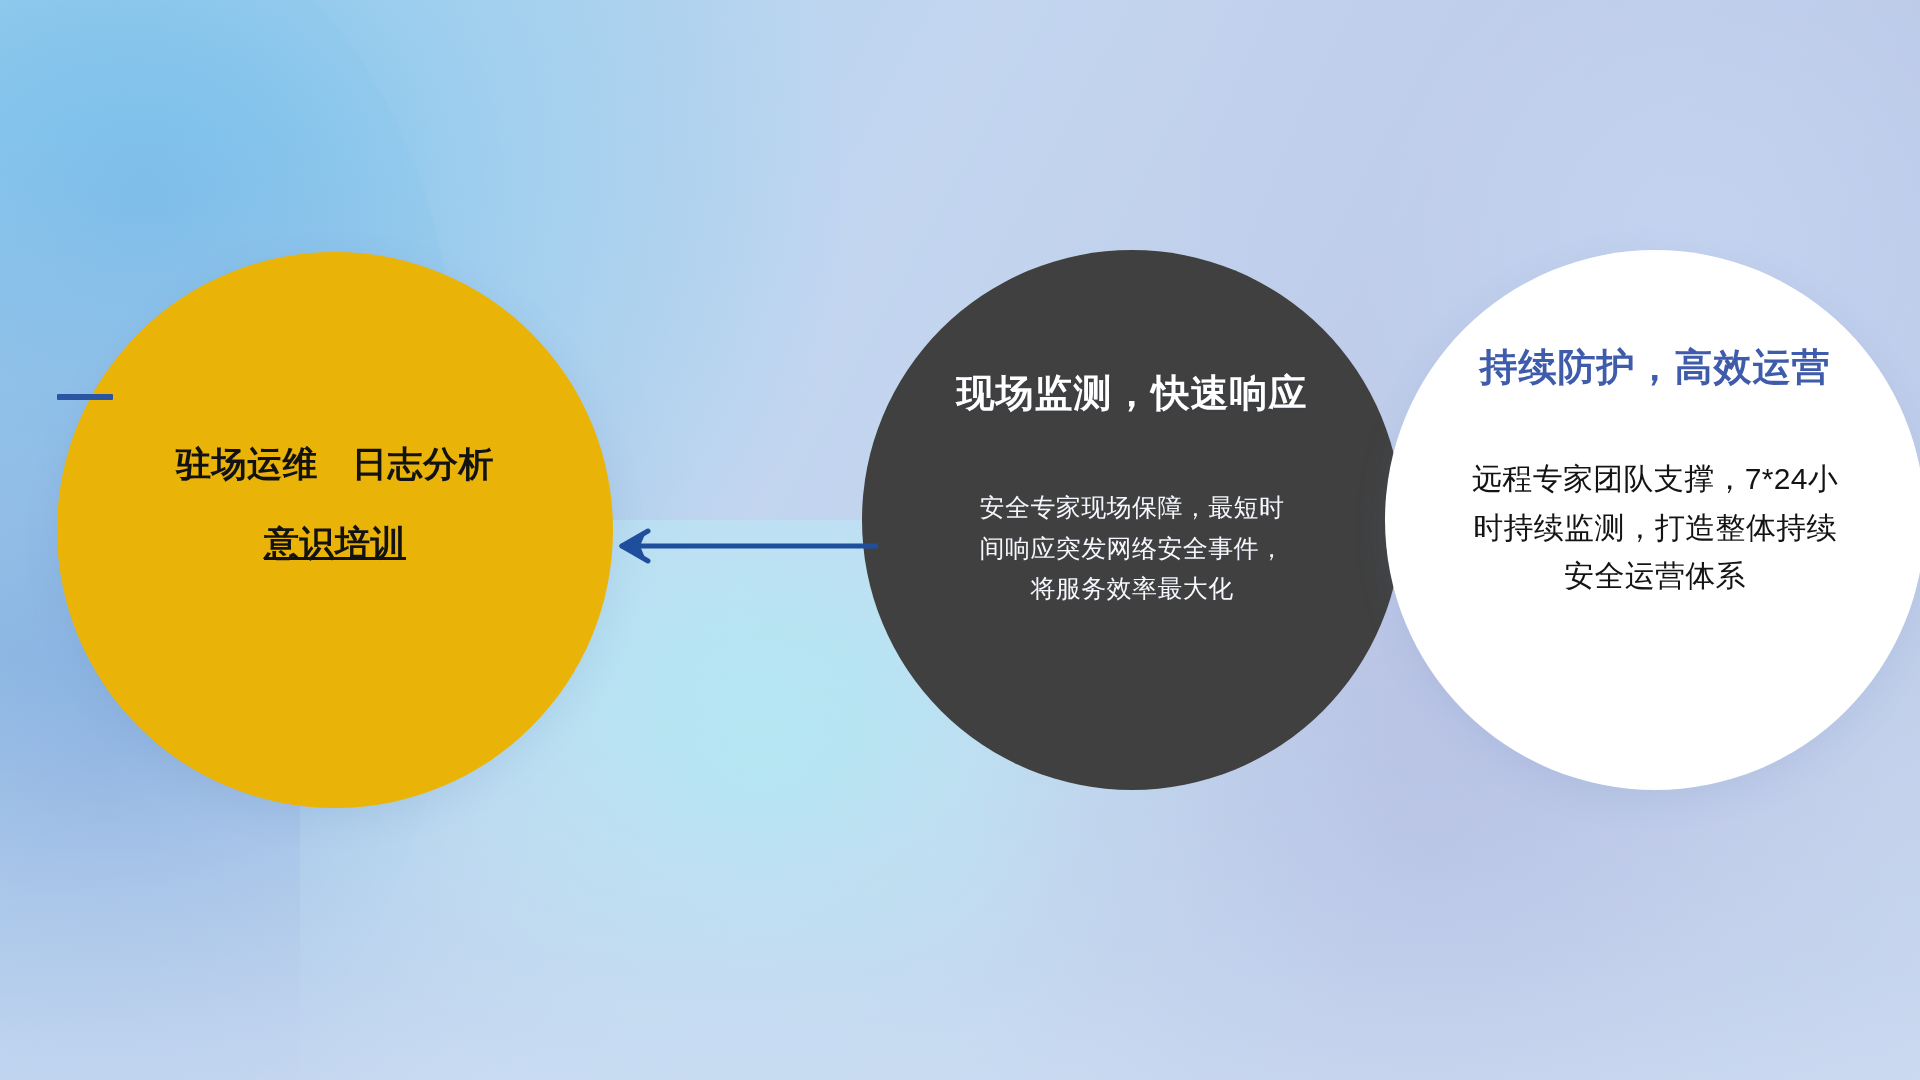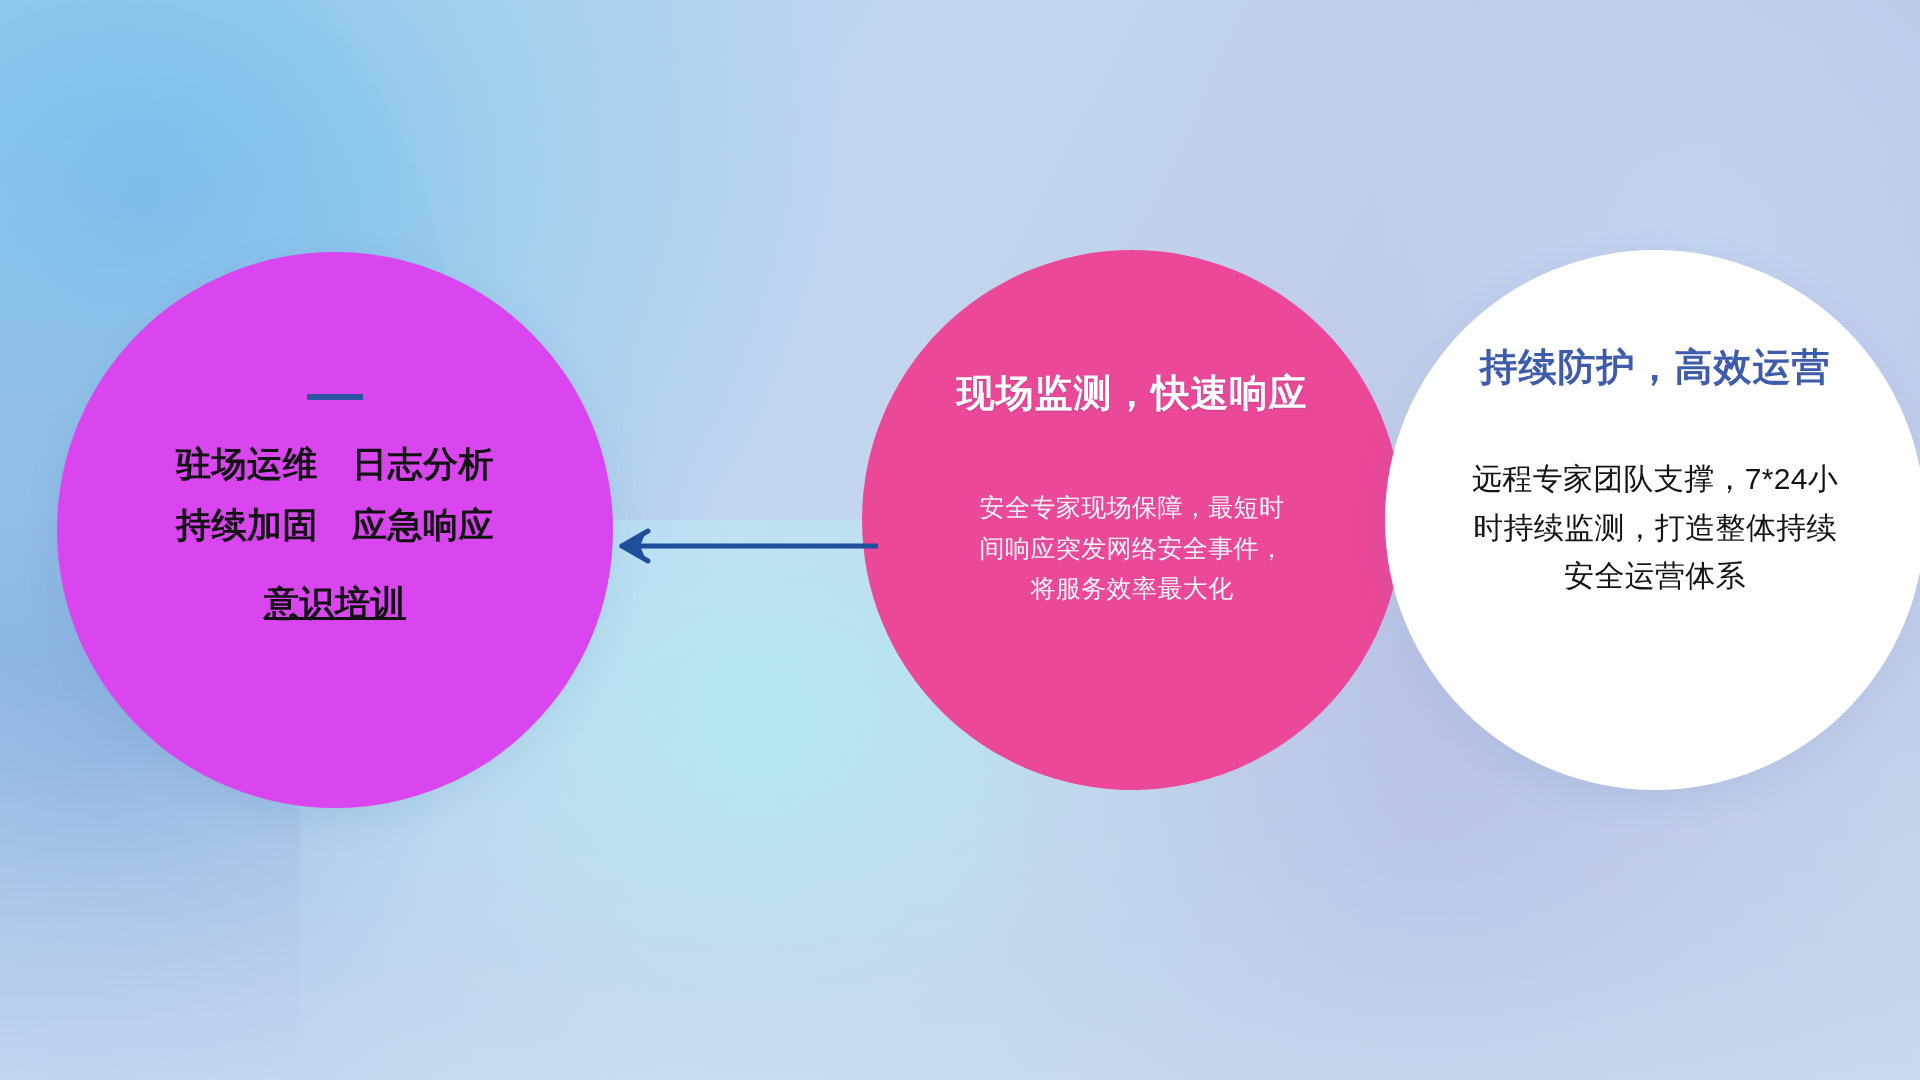--- a/index.html
+++ b/index.html
@@ -45,27 +45,27 @@
     border-radius:52% 48% 46% 54%/60% 40% 60% 40%;
     background:radial-gradient(ellipse at 62% 46%,rgba(104,181,231,.62) 0%,rgba(128,192,235,.3) 44%,rgba(150,200,238,0) 70%);
     transform:rotate(-12deg);
   }
 
   
   .circle{position:absolute;border-radius:50%;box-sizing:border-box;}
 
   #circle-left{
     left:57px;top:252px;width:556px;height:556px;
-    background:#d946ef;
+    background:#eab308;
     box-shadow:0 10px 34px rgba(90,125,180,.14);
-    display:flex;flex-direction:column;align-items:center;
+    display:flex;flex-direction:column;
   }
   #circle-mid{
     left:862px;top:250px;width:540px;height:540px;
-    background:#ec4899;
+    background:#404040;
     display:flex;flex-direction:column;align-items:center;
   }
   #circle-right{
     left:1385px;top:250px;width:540px;height:540px;
     background:#ffffff;
     box-shadow:0 10px 34px rgba(90,125,180,.12);
     display:flex;flex-direction:column;align-items:center;
   }
 
   
@@ -154,23 +154,20 @@
     <div class="c-title">持续防护，高效运营</div>
     <div class="c-body">远程专家团队支撑，7*24小时持续监测，打造整体持续安全运营体系</div>
   </div>
 
   <div class="circle" id="circle-left">
     <div class="left-dash"></div>
     <div class="left-tags">
       <div class="row">
         <span>驻场运维</span><span class="gap"></span><span>日志分析</span>
       </div>
-      <div class="row spaced">
-        <span>持续加固</span><span class="gap"></span><span>应急响应</span>
-      </div>
       <div class="row last">
         <span>意识培训</span>
       </div>
     </div>
   </div>
 
   <div id="connector-arrow">
     <svg width="280" height="56" viewBox="0 0 280 56" aria-hidden="true">
       <line x1="278" y1="28" x2="22" y2="28" stroke="#1f4e9c" stroke-width="5"></line>
       <path d="M22 28 L46 14 L40 28 L46 42 Z" fill="#1f4e9c"></path>

